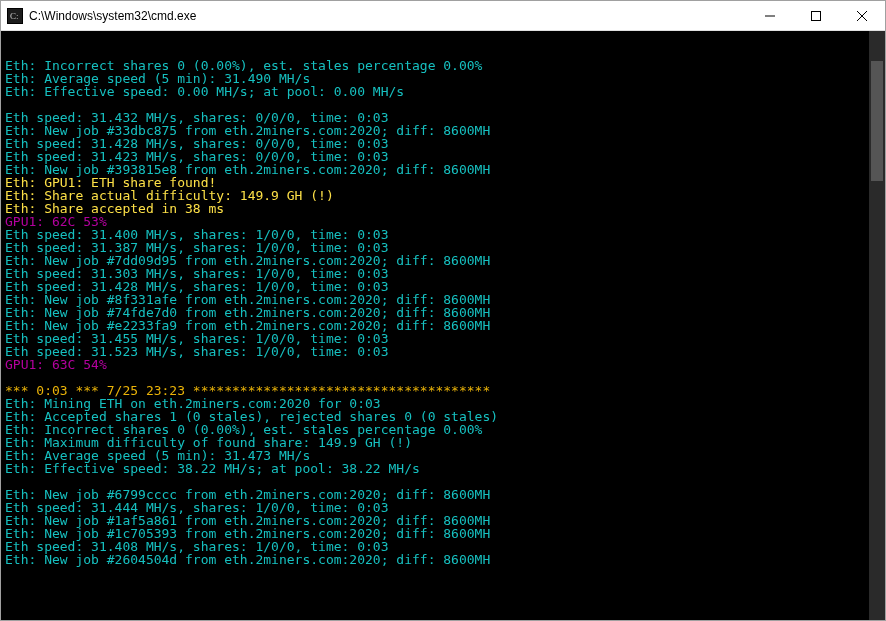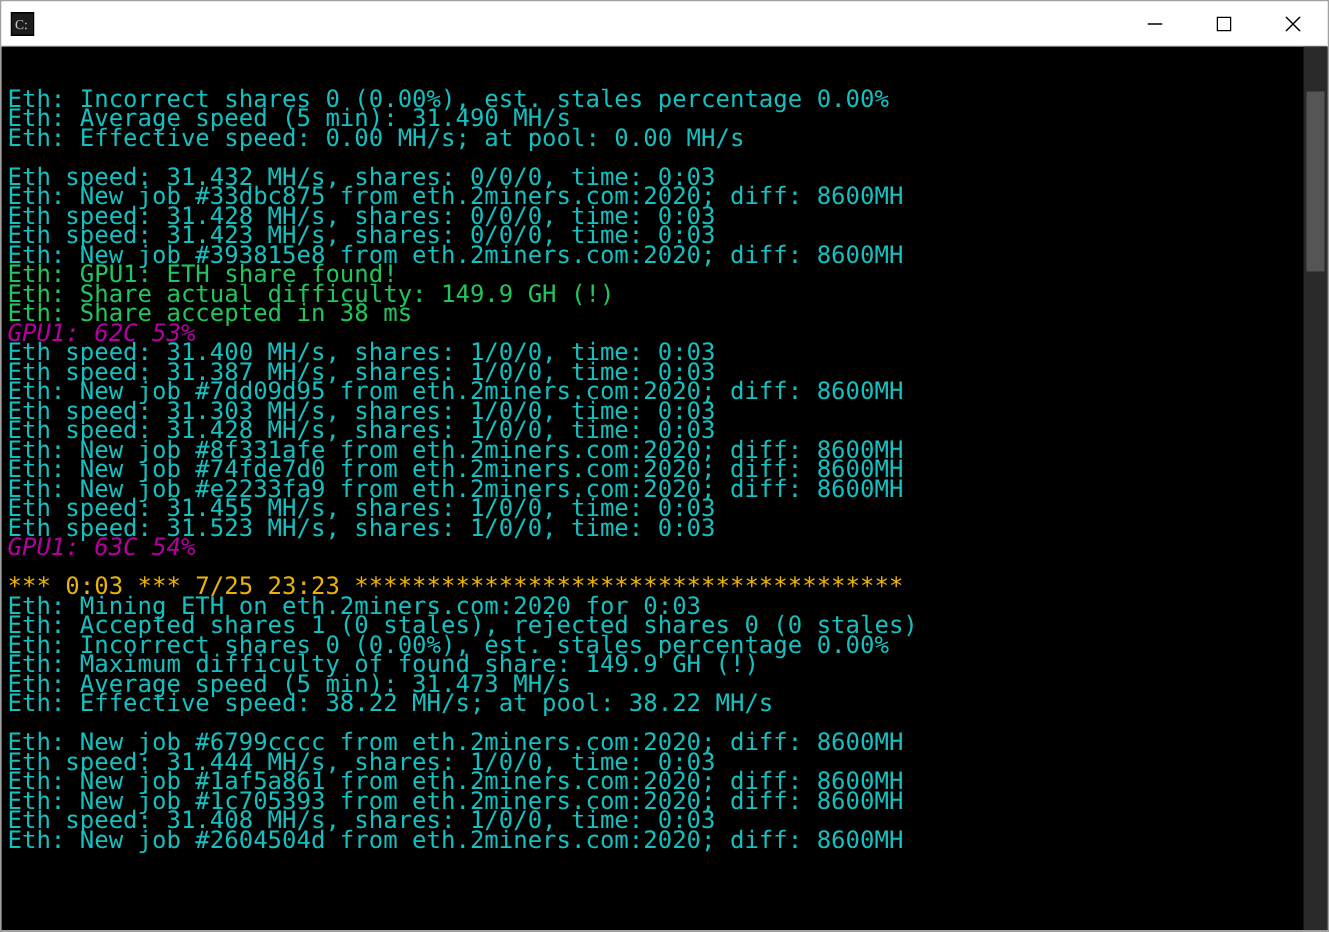--- a/index.html
+++ b/index.html
@@ -52,21 +52,21 @@
     font-family: "Segoe UI Symbol", sans-serif;
     font-size: 10px;
     color: #000;
   }
   .terminal {
     flex: 1;
     background: #000;
     color: #c0c0c0;
     padding: 2px 4px;
     font-family: Consolas, "Lucida Console", monospace;
-    font-size: 16px;
+    font-size: 13px;
     line-height: 13px;
     white-space: pre;
     overflow: hidden;
     position: relative;
   }
   .scrollbar {
     position: absolute;
     right: 0;
     top: 0;
     bottom: 0;
@@ -77,36 +77,37 @@
     position: absolute;
     left: 2px;
     right: 2px;
     top: 30px;
     height: 120px;
     background: #555;
   }
   .ln { display: block; }
   
   .c-teal   { color: #16c0c0; }   
-  .c-green  { color: #22c55e; }   
-  .c-mag    { color: #b4009e; font-style: italic; }   
+  .c-green  { color: #fde047; }   
+  .c-mag    { color: #b4009e; }   
   .c-white  { color: #eab308; }   
 </style>
 </head>
 <body>
 
 <div class="window">
   <div class="titlebar">
     <span class="icon">
       <svg width="16" height="16" viewBox="0 0 16 16">
         <rect x="0" y="0" width="16" height="16" fill="#000"></rect>
         <rect x="1" y="1" width="14" height="14" fill="#1c1c1c"></rect>
         <text x="3" y="11" font-size="9" fill="#ccc" font-family="Consolas">C:</text>
       </svg>
     </span>
+    <span class="title">C:\Windows\system32\cmd.exe</span>
     <span class="spacer"></span>
     <div class="winbtn">
       <svg width="10" height="10" viewBox="0 0 10 10">
           <line x1="0" y1="5" x2="10" y2="5" stroke="#000" stroke-width="1"></line>
         </svg>
     </div>
     <div class="winbtn">
       <svg width="10" height="10" viewBox="0 0 10 10">
           <rect x="0.5" y="0.5" width="9" height="9" fill="none" stroke="#000" stroke-width="1"></rect>
         </svg>

